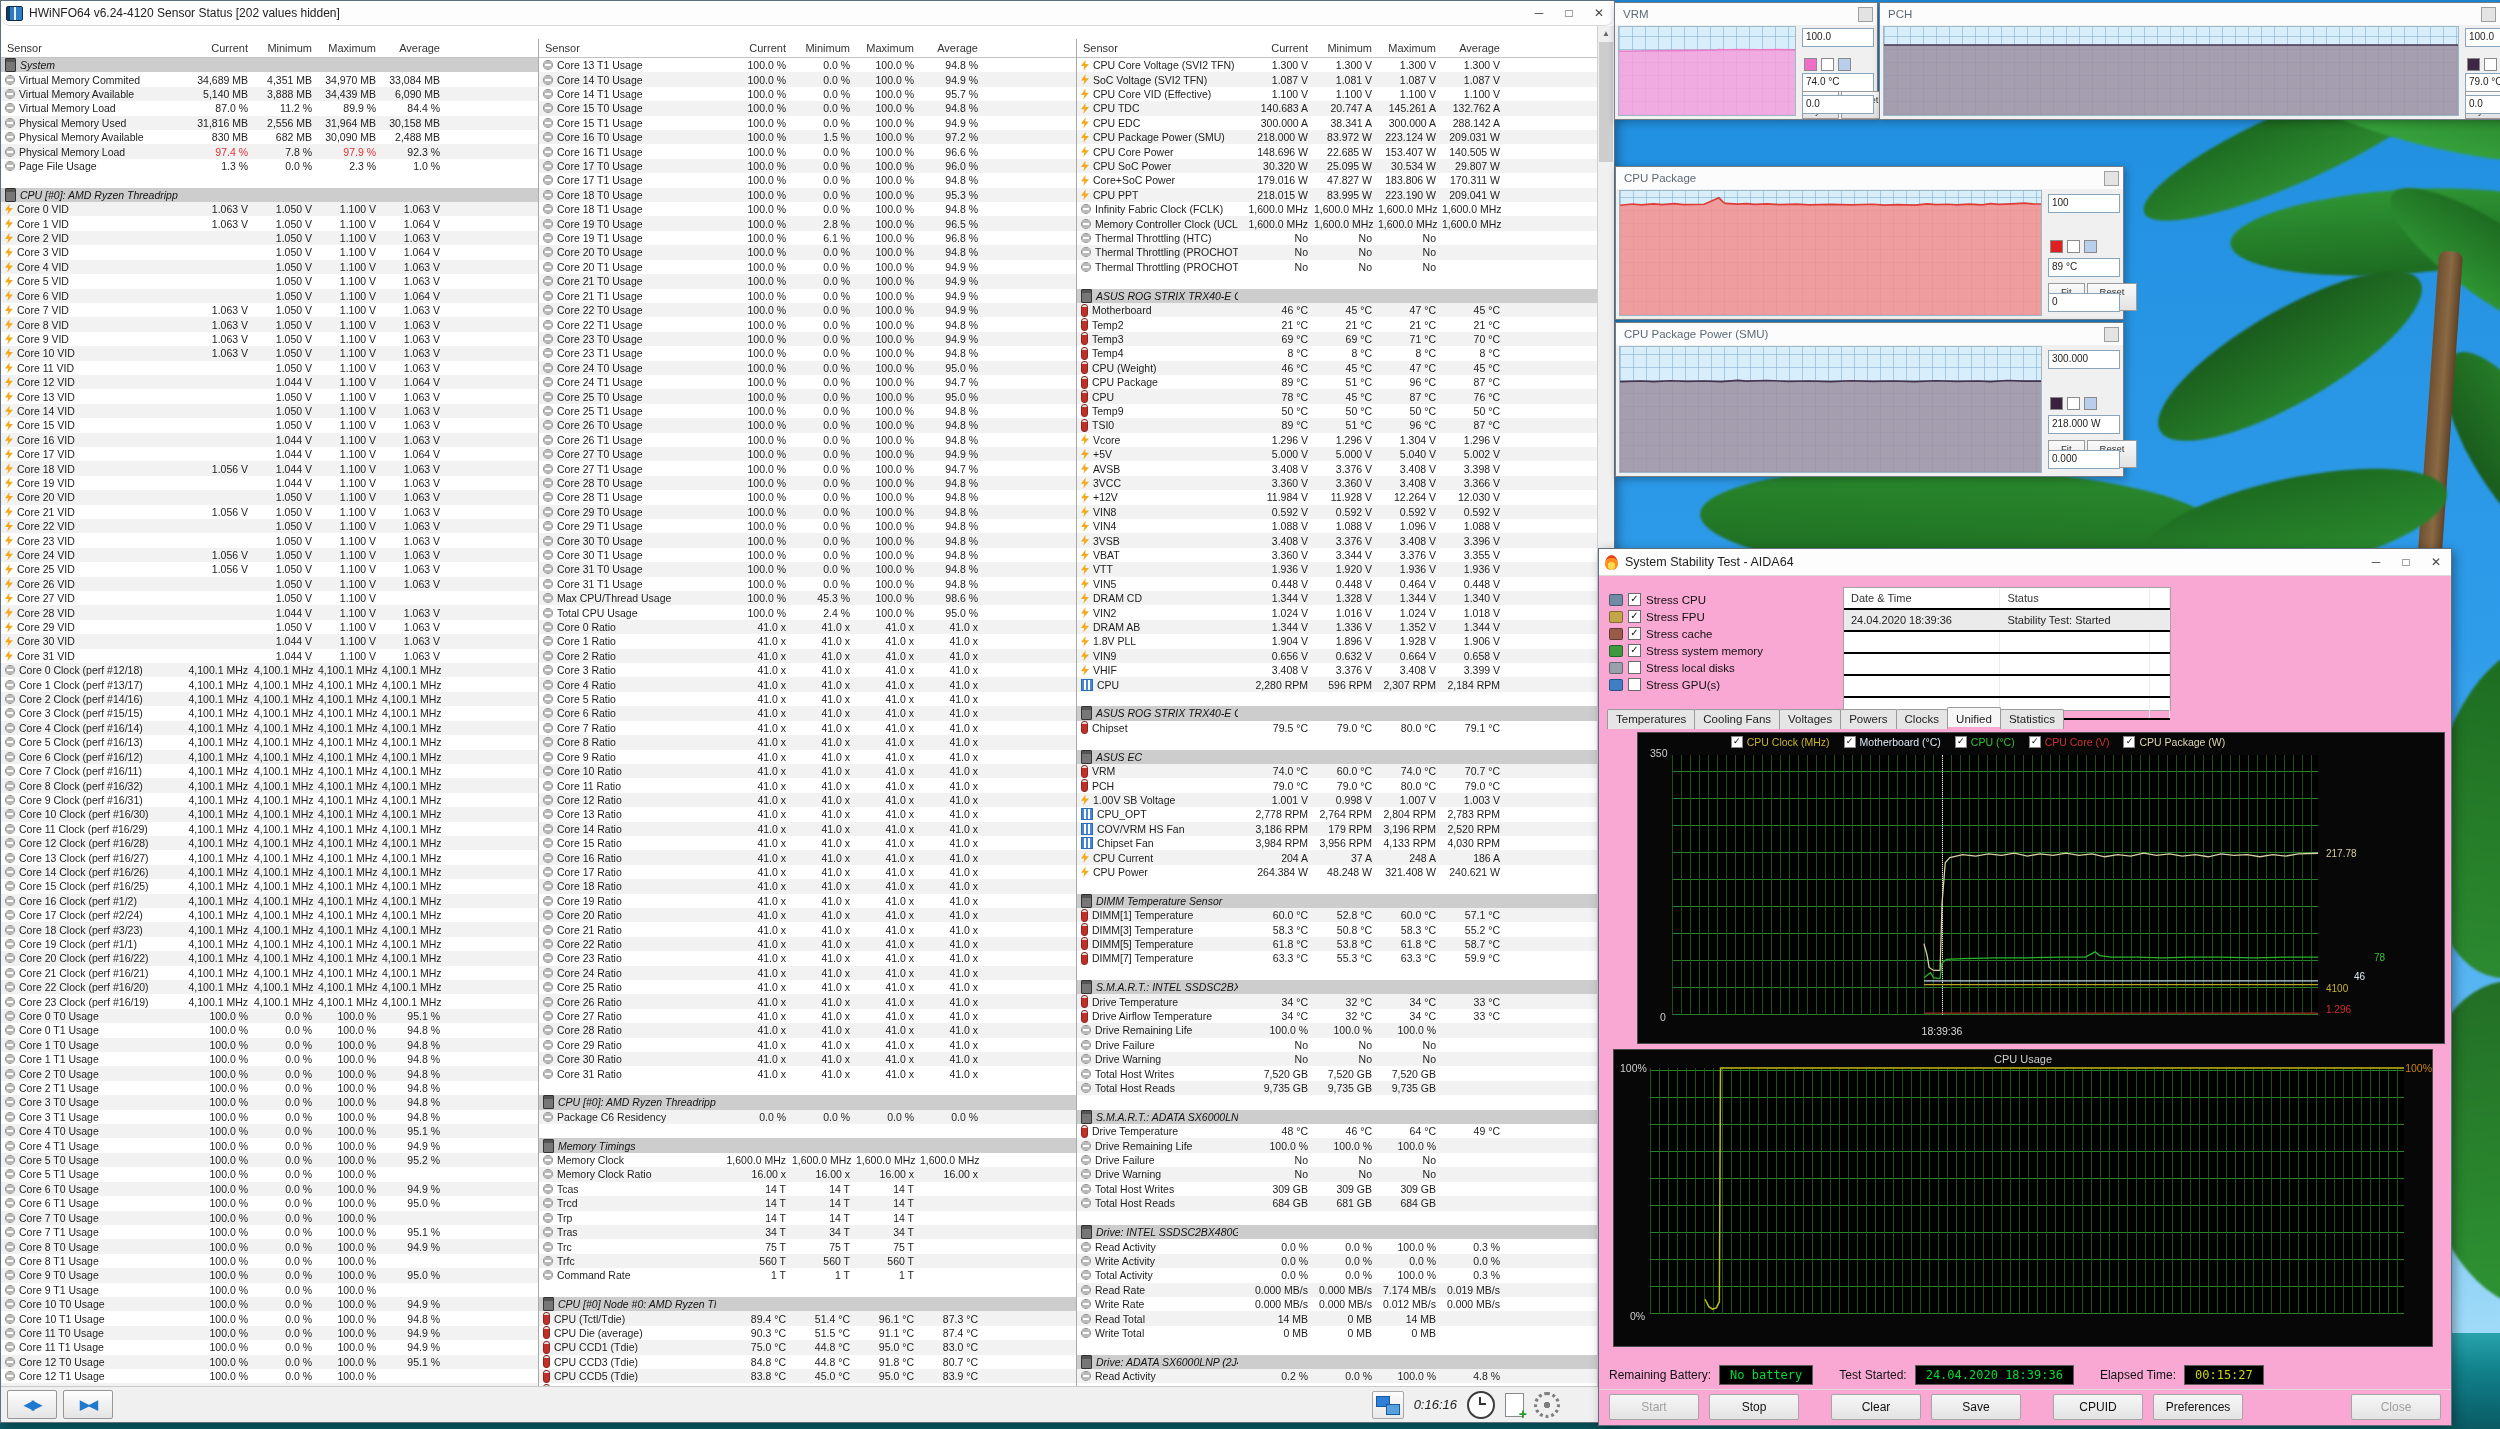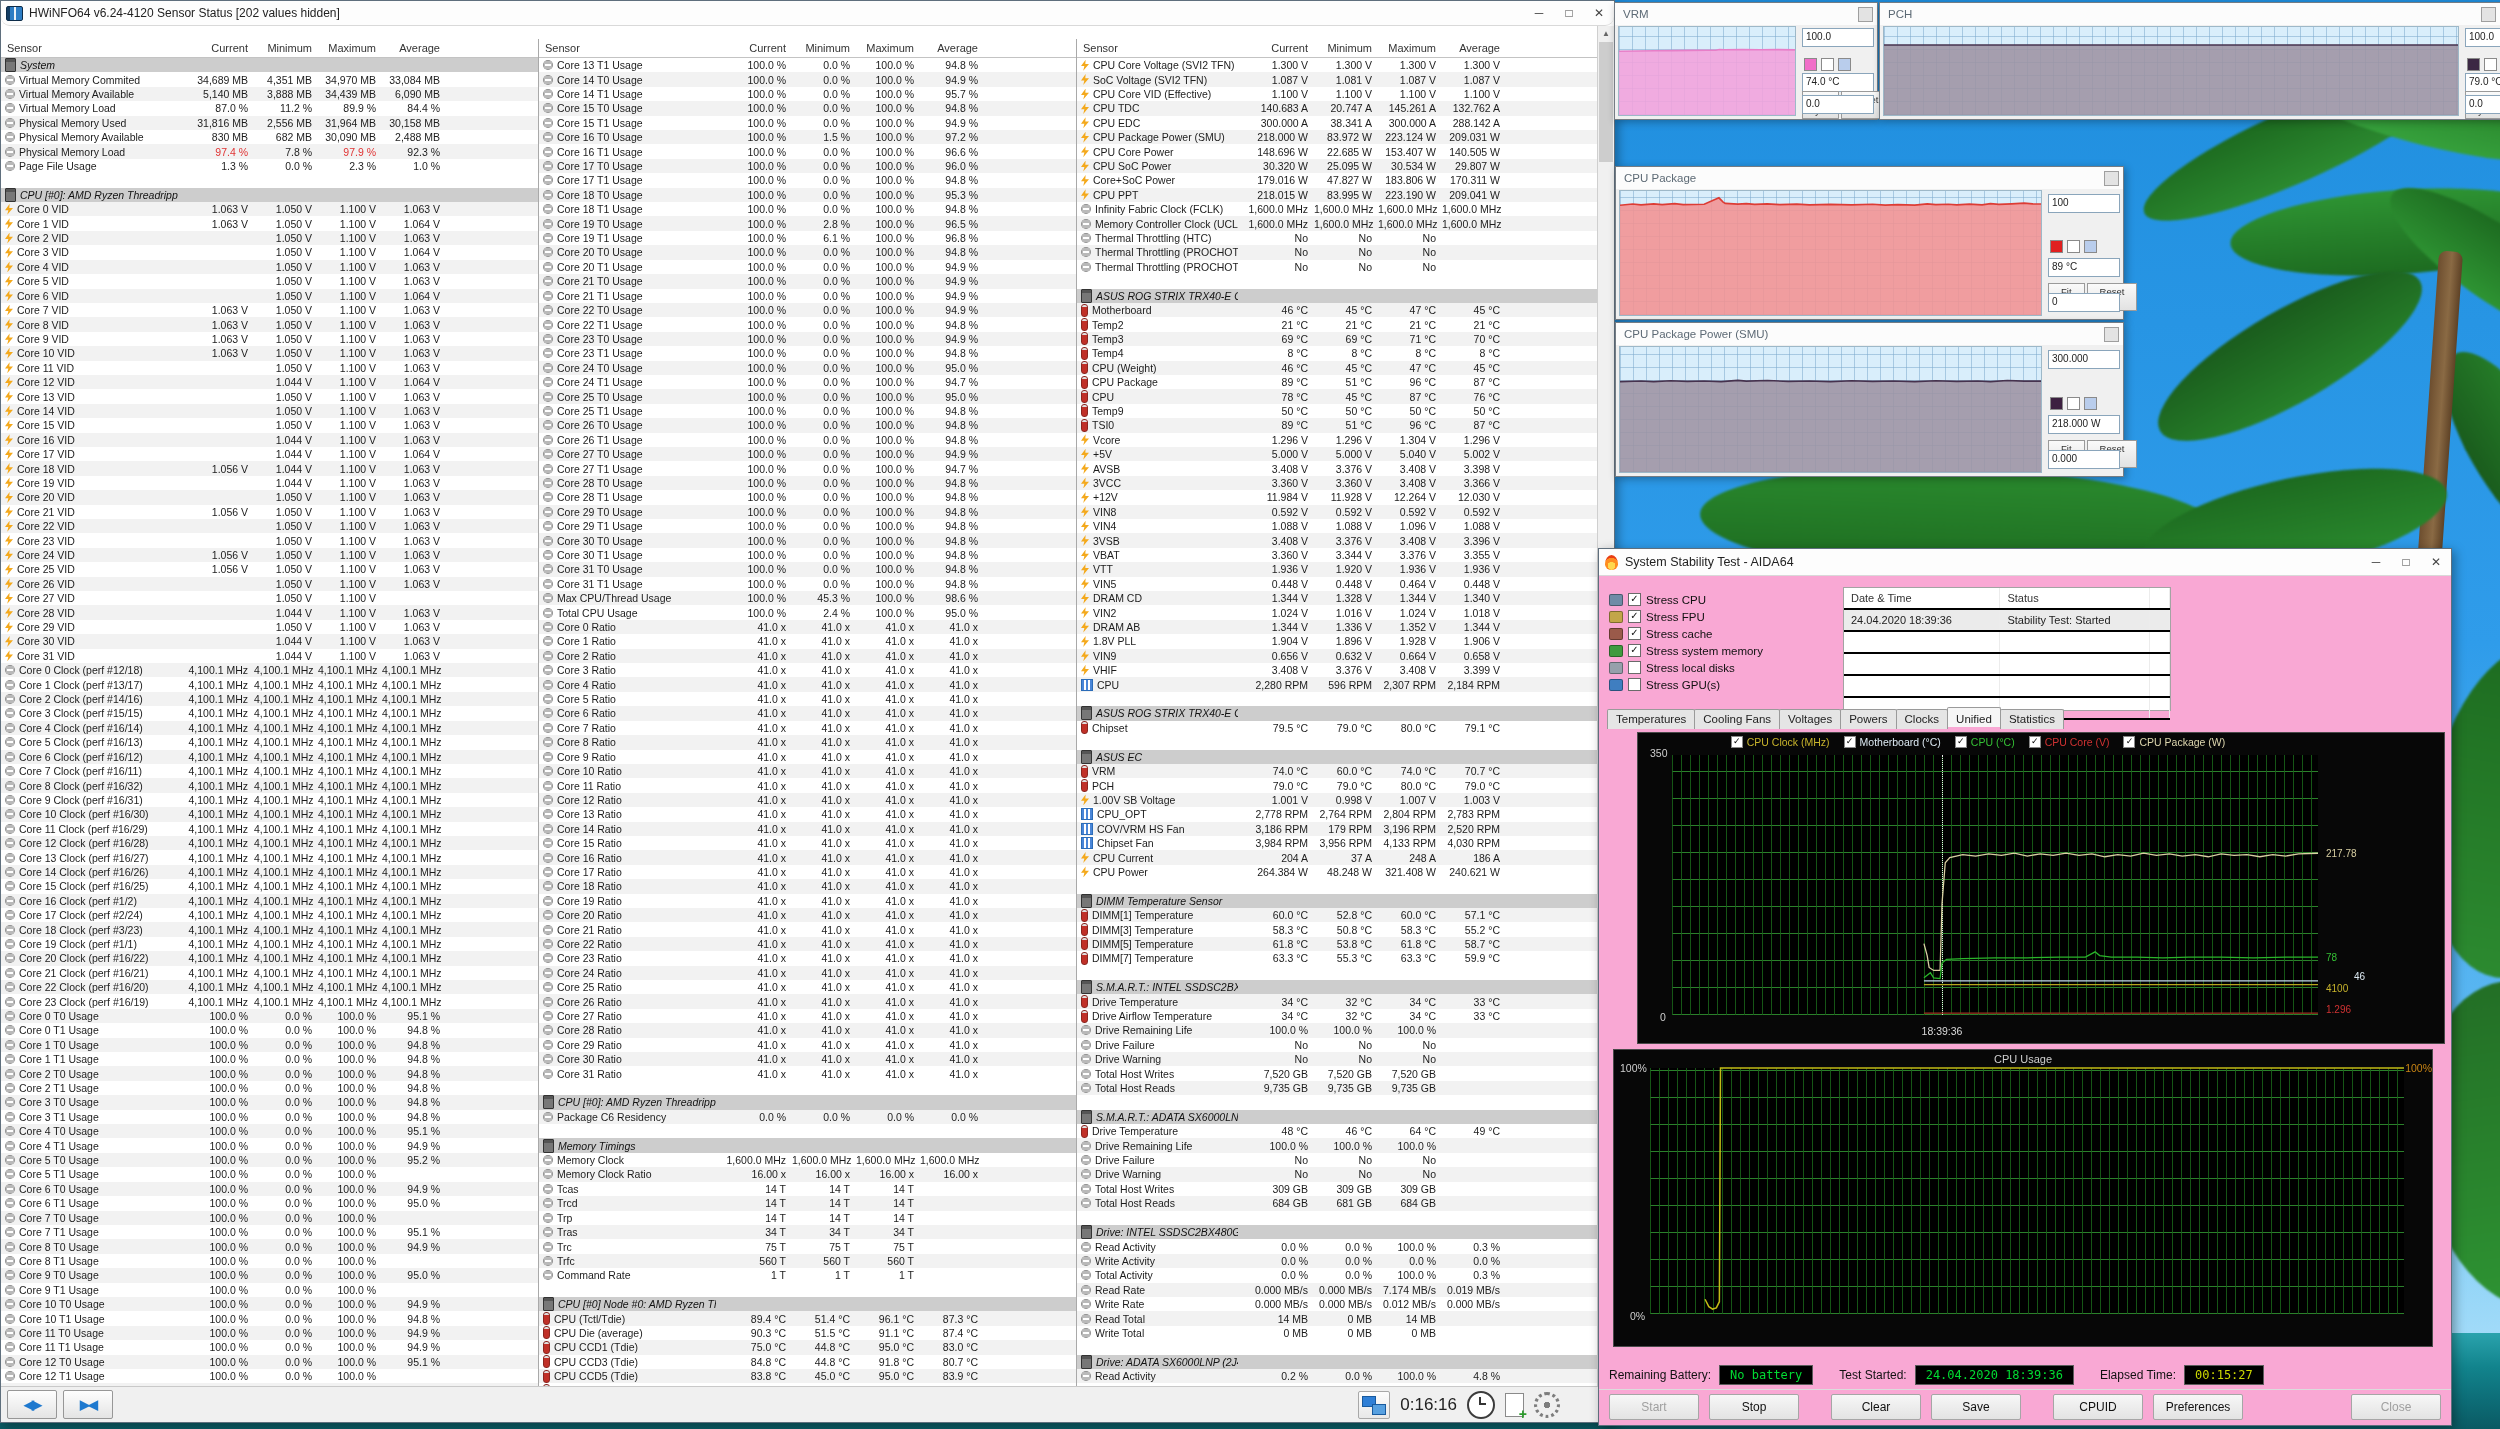--- a/index.html
+++ b/index.html
@@ -45,21 +45,21 @@
   .hw-scroll .dn{bottom:0}
   .hw-scroll .thumb{position:absolute;left:1px;right:1px;top:16px;height:120px;background:#cdcdcd;}
   .hw-foot{position:absolute;left:0;right:0;bottom:0;height:35px;background:#f0f0f0;border-top:1px solid #c9c9c9;display:flex;align-items:center;}
   .hw-abtn{width:48px;height:27px;margin-left:6px;background:linear-gradient(#fefefe,#e4e4e4);border:1px solid #979797;border-radius:2px;
     color:#1e79cf;font-size:13px;font-weight:bold;display:flex;align-items:center;justify-content:center;letter-spacing:-2px;}
   .hw-tools{margin-left:auto;margin-right:54px;display:flex;align-items:center;gap:10px;}
   .nic{position:relative;width:30px;height:26px;background:linear-gradient(#fdfdfd,#e8e8e8);border:1px solid #a8a8a8;border-radius:2px;}
   .nic::before,.nic::after{content:"";position:absolute;width:12px;height:9px;background:#2f7fd6;border:1px solid #1b5globalaa;}
   .nic::before{left:3px;top:4px;border:1px solid #185a9e;}
   .nic::after{right:3px;bottom:3px;border:1px solid #185a9e;background:#57a0e0;}
-  .hwtime{font-size:17px;color:#222;}
+  .hwtime{font-size:13px;color:#222;font-style:italic;}
   .clk{width:24px;height:24px;border:2px solid #3c3c3c;border-radius:50%;background:#fff;position:relative;}
   .clk::before{content:"";position:absolute;left:10px;top:4px;width:2px;height:8px;background:#333;}
   .clk::after{content:"";position:absolute;left:10px;top:10px;width:7px;height:2px;background:#333;}
   .pg{width:17px;height:22px;background:#fff;border:1px solid #8a8a8a;position:relative;}
   .pg::after{content:"+";position:absolute;right:-4px;bottom:-6px;color:#2a9a2a;font-size:14px;font-weight:bold;}
   .gear{width:20px;height:20px;border:3px dotted #7d7d7d;border-radius:50%;background:radial-gradient(circle,#7d7d7d 0 3px,transparent 3.5px);}
   
   .gw{position:absolute;background:#f0f0f0;border:1px solid #747c84;box-shadow:2px 2px 8px rgba(0,0,0,.3);}
   .gw-t{height:22px;display:flex;align-items:center;padding-left:8px;font-size:11.5px;color:#5d6a75;background:#fcfcfc;}
   .gw-btn{position:absolute;right:4px;top:4px;width:13px;height:13px;background:#e3e3e3;border:1px solid #9f9f9f;}
@@ -3299,21 +3299,21 @@
           <polyline points="39.00,72.57 39.50,77.14 39.80,81.71 40.50,82.86 41.50,82.86 41.80,57.14 42.30,41.43 43.00,39.43 45.00,38.29 47.00,38.86 49.00,38.00 51.00,38.57 53.00,37.71 55.00,38.86 57.00,38.00 59.00,38.57 61.00,37.71 63.00,38.57 65.00,38.00 67.00,39.14 69.00,38.29 71.00,38.86 73.00,37.71 75.00,38.57 77.00,38.00 79.00,38.86 81.00,38.29 83.00,39.14 85.00,38.00 87.00,38.57 89.00,38.29 91.00,39.14 93.00,38.29 95.00,38.86 97.00,38.00 100.00,37.78" fill="none" stroke="#d8cfa2" stroke-width="1.3" vector-effect="non-scaling-stroke"></polyline>
           <polyline points="39.00,85.71 40.00,83.71 40.50,85.71 41.50,86.00 41.80,80.00 42.50,78.57 45.00,78.29 50.00,78.00 55.00,78.00 60.00,77.71 64.00,77.71 65.50,75.71 66.20,77.14 68.00,77.71 72.00,77.71 76.00,78.00 80.00,77.71 85.00,77.71 90.00,78.00 95.00,77.71 100.00,77.71" fill="none" stroke="#2ab42a" stroke-width="1.3" vector-effect="non-scaling-stroke"></polyline>
           <polyline points="39.00,86.86 100.00,86.86" fill="none" stroke="#c2d8ea" stroke-width="1.3" vector-effect="non-scaling-stroke"></polyline>
           <polyline points="39.00,88.29 100.00,88.29" fill="none" stroke="#b8a61e" stroke-width="1.3" vector-effect="non-scaling-stroke"></polyline>
           <polyline points="39.00,99.29 100.00,99.29" fill="none" stroke="#a03020" stroke-width="1.3" vector-effect="non-scaling-stroke"></polyline>
         </svg>
     </div>
     <span class="xtick" style="bottom: 6px; left: calc(304.028px);">18:39:36</span>
     <div class="edge">
         <span style="color: rgb(216, 207, 162); top: 37.7143%;">217.78</span>
-        <span style="color: rgb(53, 192, 53); top: 77.7143%;">78</span>
+        <span style="color: rgb(53, 192, 53); top: 77.7143%; margin-left: 48px;">78</span>
         <span style="color: rgb(200, 180, 44); top: 89.7143%;">4100</span>
         <span style="color: rgb(220, 233, 242); top: 85.1429%; left: 32px;">46</span>
         <span style="color: rgb(208, 50, 50); top: 97.7143%;">1.296</span>
       </div>
   </div>
 
   <div class="chartpanel cp2">
     <div class="cp-title">CPU Usage</div>
     <span class="axlab" style="left:6px;top:12px">100%</span>
     <span class="axlab" style="left:16px;bottom:24px">0%</span>

